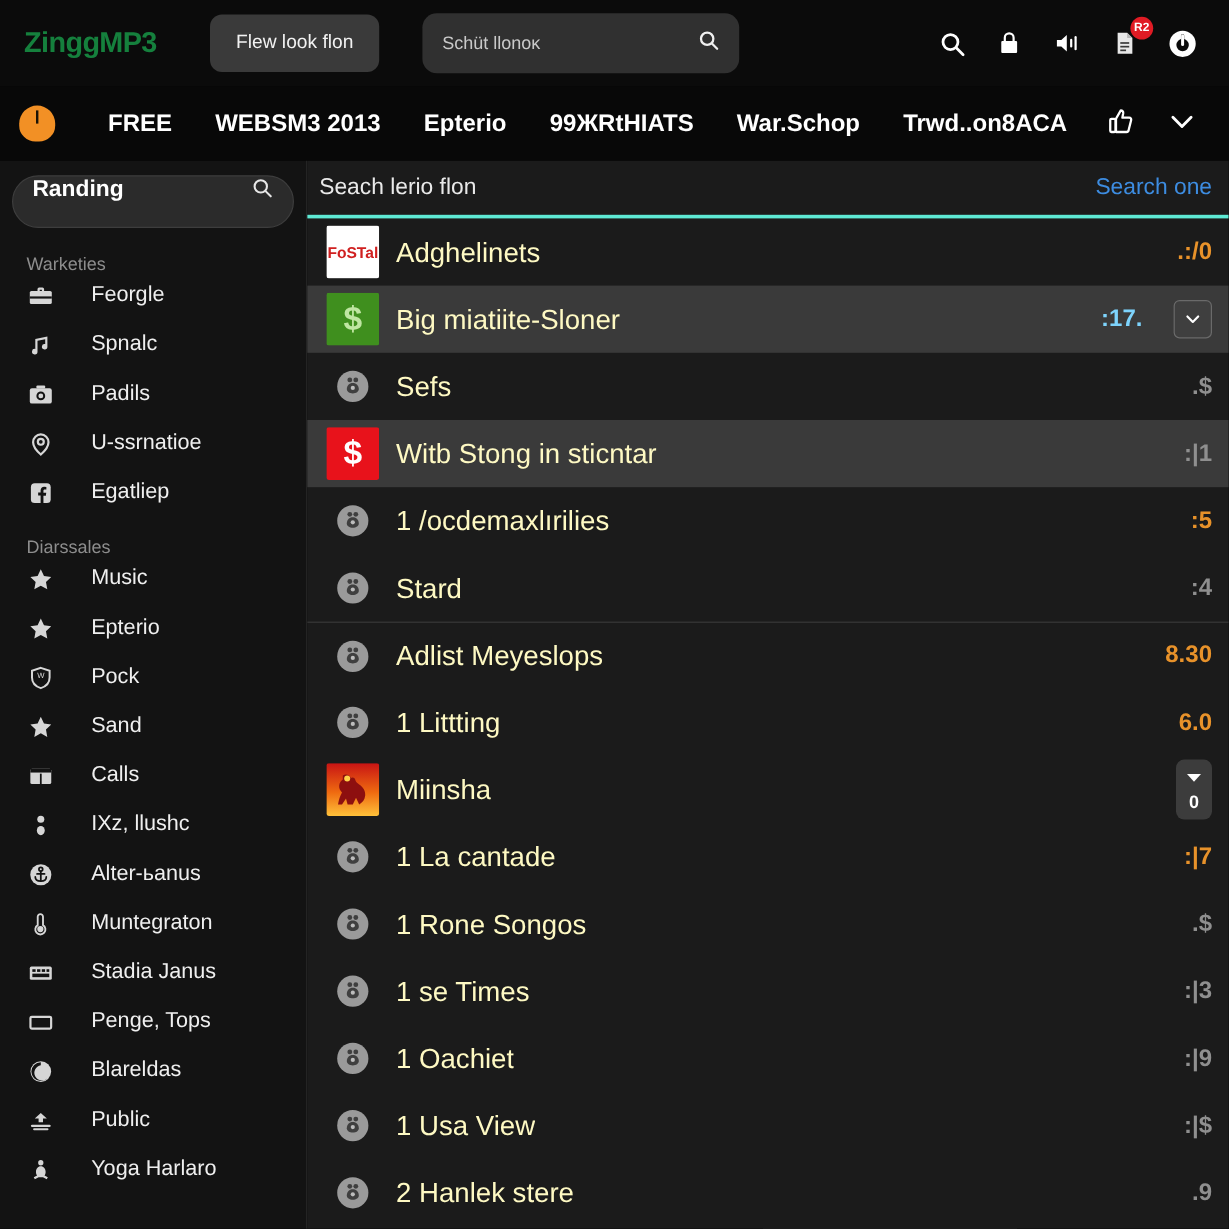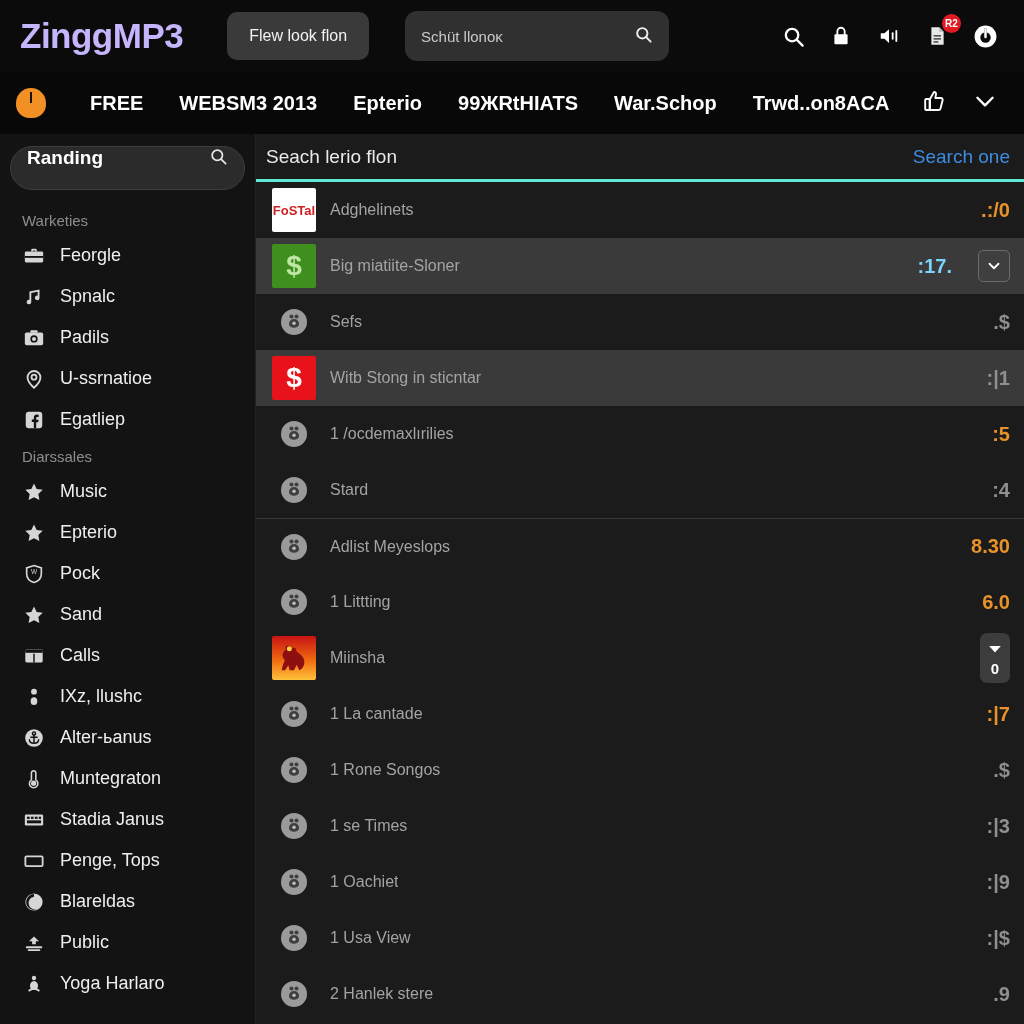--- a/index.html
+++ b/index.html
@@ -14,22 +14,22 @@
 
   
   .topbar {
     height: 72px; flex: 0 0 72px;
     background: #0b0b0b;
     display: flex; align-items: center;
     padding: 0 20px;
     gap: 18px;
   }
   .brand {
-    font-size: 35px; font-weight: bold; letter-spacing: -0.5px;
-    color: #c4b5fd; white-space: nowrap;
+    font-size: 24px; font-weight: bold; letter-spacing: -0.5px;
+    color: #15803d; white-space: nowrap;
   }
   .mode-btn {
     background: #3a3a3a; border-radius: 10px;
     height: 48px; padding: 0 22px;
     display: flex; align-items: center; justify-content: center;
     font-size: 16px; color: #f2f2f2; white-space: nowrap;
     margin-left: 26px;
   }
   .topsearch {
     background: #303030; border-radius: 12px;
@@ -89,21 +89,21 @@
     display: flex; align-items: flex-start; justify-content: space-between;
     padding: 0 16px;
   }
   .side-search .lbl { font-size: 19px; font-weight: bold; color: #ffffff; }
   .side-list { flex: 1; padding-top: 4px; overflow: hidden; }
   .side-head {
     font-size: 15px; color: #8d8d8d;
     padding: 8px 0 6px 22px;
   }
   .side-item {
-    display: flex; align-items: center; gap: 14px;
+    display: flex; align-items: flex-start; gap: 30px;
     height: 41px; padding: 0 12px 0 22px;
     white-space: nowrap;
   }
   .side-item .ico {
     width: 24px; height: 24px; flex: 0 0 24px;
     display: flex; align-items: center; justify-content: center;
     color: #d6d6d6;
   }
   .side-item .txt { font-size: 18px; color: #efefef; }
 
@@ -125,21 +125,21 @@
     gap: 14px; position: relative;
   }
   .row.hl { background: #3a3a3a; }
   .row.sep { border-top: 1px solid #383838; }
   .thumb { width: 44px; height: 44px; flex: 0 0 44px; border-radius: 2px; overflow: hidden; }
   .avatar {
     width: 26px; height: 26px; flex: 0 0 26px; border-radius: 50%;
     background: #9a9a9a; display: flex; align-items: center; justify-content: center;
     margin-left: 9px; margin-right: 9px;
   }
-  .row .label { font-size: 16px; color: #a3a3a3; white-space: nowrap; overflow: hidden; }
+  .row .label { font-size: 23px; color: #fef9c3; white-space: nowrap; overflow: hidden; }
   .row .val { margin-left: auto; font-size: 20px; font-weight: bold; white-space: nowrap; }
   .val.orange { color: #e8922a; }
   .val.grey { color: #8f8f8f; }
   .val.white { color: #7dd3fc; }
   .chev-btn {
     width: 32px; height: 32px; margin-left: 12px;
     border: 1px solid #6a6a6a; border-radius: 5px;
     display: flex; align-items: center; justify-content: center;
     background: #3f3f3f; flex: 0 0 32px;
   }

